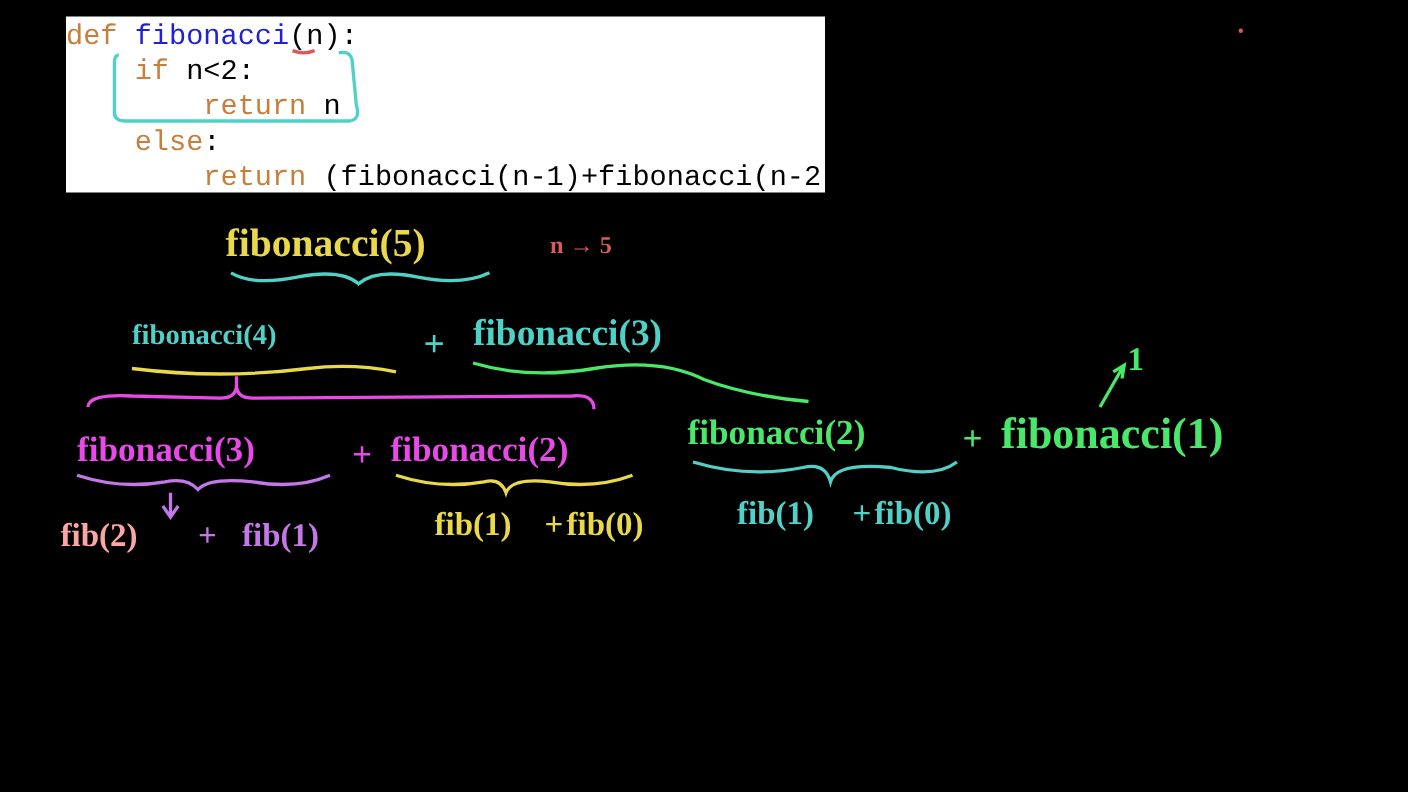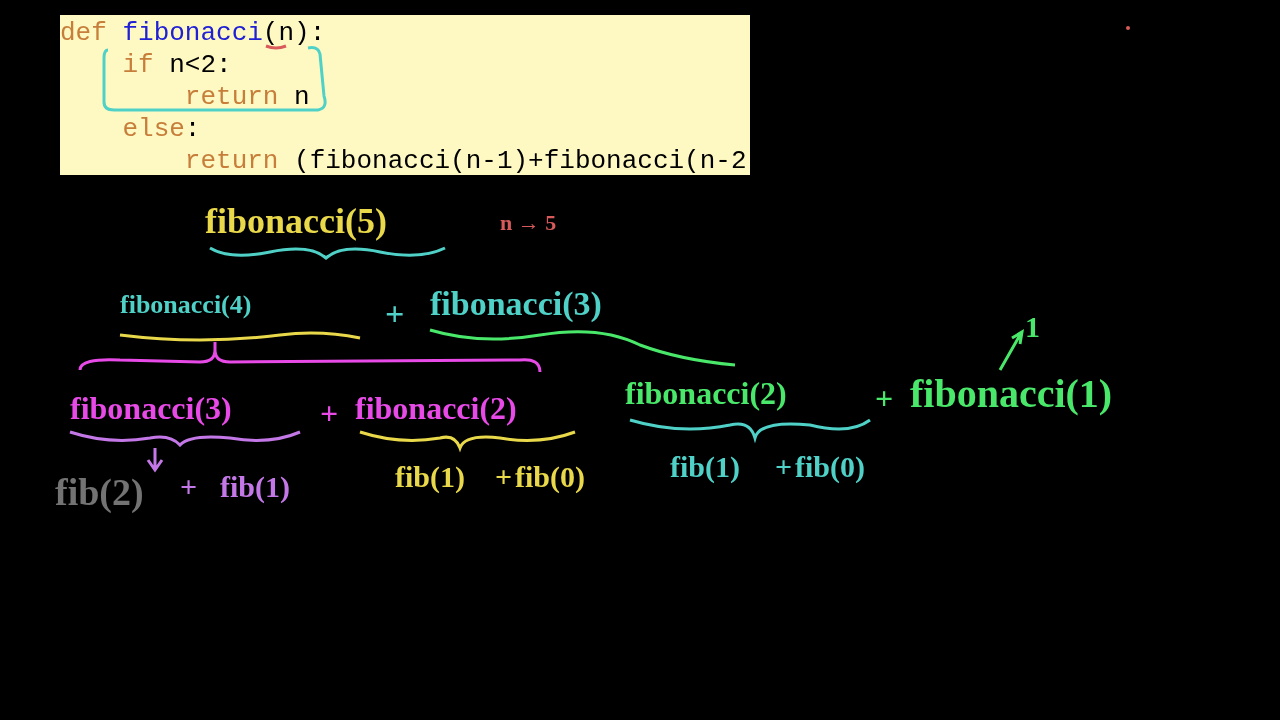--- a/index.html
+++ b/index.html
@@ -10,21 +10,21 @@
     background: #000;
     overflow: hidden;
     font-family: "Consolas", "Courier New", monospace;
   }
   .code-box {
     position: absolute;
     left: 60px;
     top: 15px;
     width: 690px;
     height: 160px;
-    background: #fef9c3;
+    background: #ffffff;
     padding: 0;
   }
   .code-box pre {
     margin: 0;
     padding: 2px 0 0 0;
     font-size: 26px;
     line-height: 32px;
     font-family: "Consolas", "Courier New", monospace;
   }
   .kw { color: #c77e3a; }
@@ -65,21 +65,21 @@
 
 <div class="hand" style="left:70px; top:390px; color:#e84ae8; font-size:32px;">fibonacci(3)</div>
 <div class="hand" style="left:320px; top:395px; color:#e84ae8; font-size:32px;">+</div>
 <div class="hand" style="left:355px; top:390px; color:#e84ae8; font-size:32px;">fibonacci(2)</div>
 
 <div class="hand" style="left:625px; top:375px; color:#4ae86a; font-size:32px;">fibonacci(2)</div>
 <div class="hand" style="left:875px; top:380px; color:#4ae86a; font-size:32px;">+</div>
 <div class="hand" style="left:910px; top:370px; color:#4ae86a; font-size:40px;">fibonacci(1)</div>
 <div class="hand" style="left:1025px; top:310px; color:#4ae86a; font-size:30px;">1</div>
 
-<div class="hand" style="left:55px; top:470px; color:#737373; font-size:38px;">fib(2)</div>
+<div class="hand" style="left:55px; top:470px; color:#fca5a5; font-size:30px;">fib(2)</div>
 <div class="hand" style="left:180px; top:470px; color:#c478e8; font-size:30px;">+</div>
 <div class="hand" style="left:220px; top:470px; color:#c478e8; font-size:30px;">fib(1)</div>
 
 <div class="hand" style="left:395px; top:460px; color:#e8d84a; font-size:30px;">fib(1)</div>
 <div class="hand" style="left:495px; top:460px; color:#e8d84a; font-size:30px;">+</div>
 <div class="hand" style="left:515px; top:460px; color:#e8d84a; font-size:30px;">fib(0)</div>
 
 <div class="hand" style="left:670px; top:450px; color:#4fd1c7; font-size:30px;">fib(1)</div>
 <div class="hand" style="left:775px; top:450px; color:#4fd1c7; font-size:30px;">+</div>
 <div class="hand" style="left:795px; top:450px; color:#4fd1c7; font-size:30px;">fib(0)</div>

